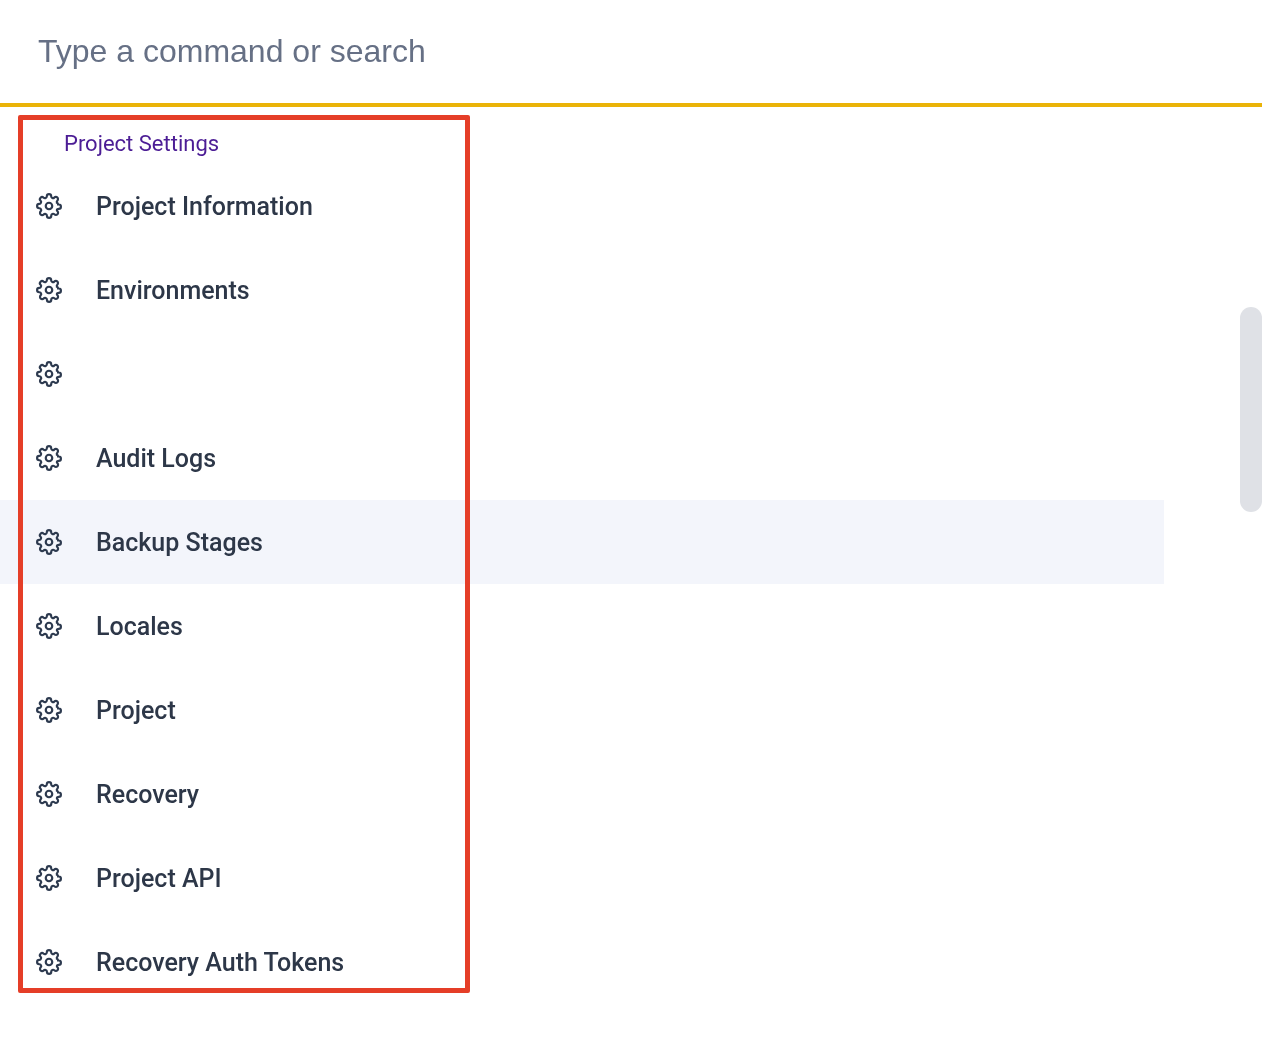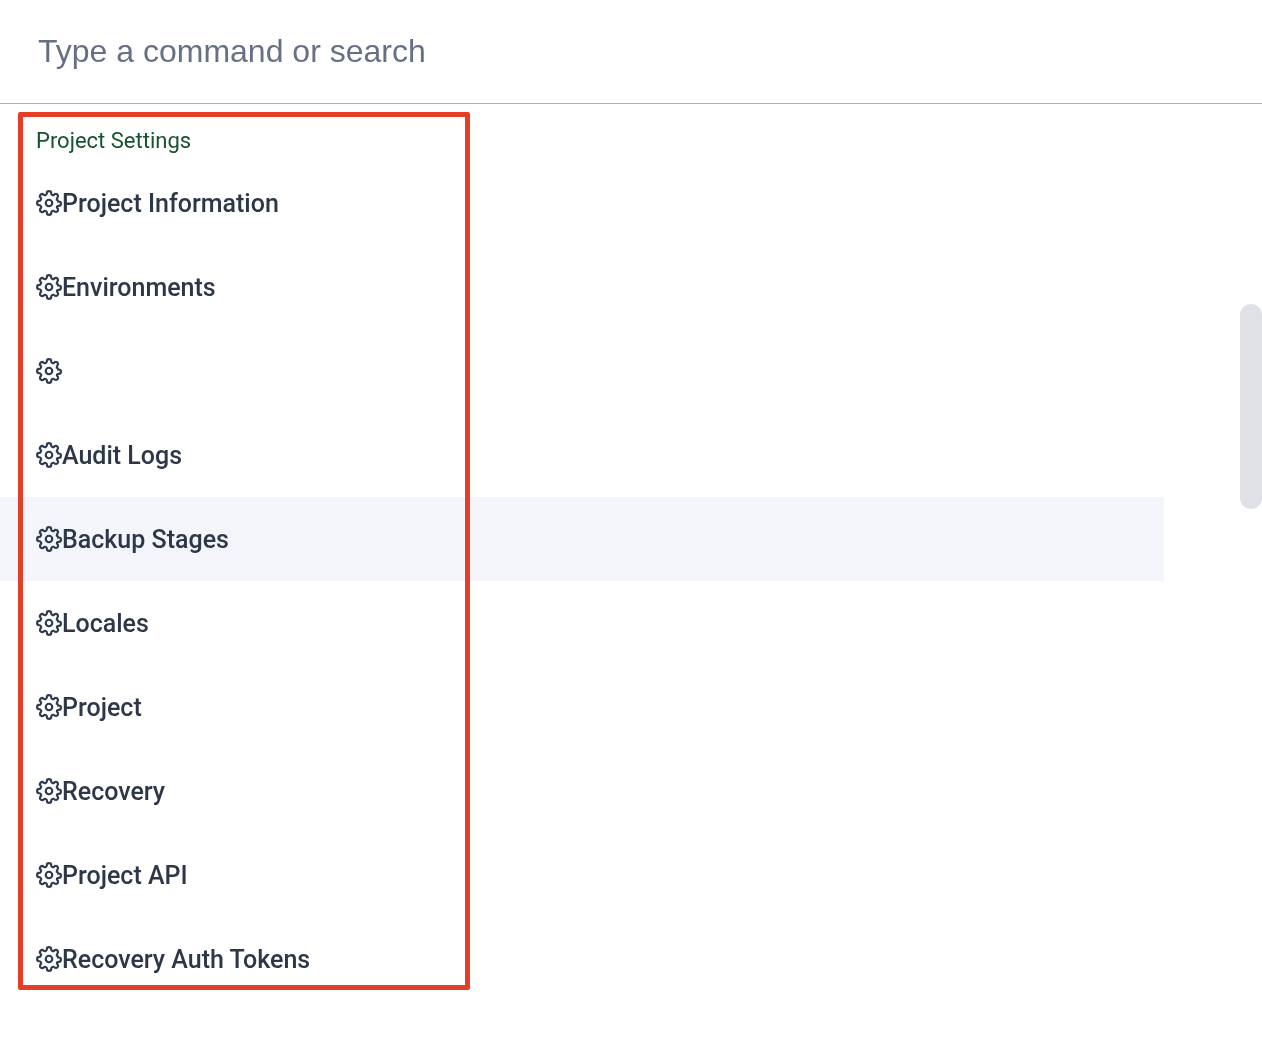--- a/index.html
+++ b/index.html
@@ -14,21 +14,21 @@
   .container {
     width: 1262px;
     height: 1050px;
     position: relative;
     background: #ffffff;
     overflow: hidden;
   }
   .search-bar {
     width: 100%;
     padding: 32px 36px;
-    border-bottom: 1px solid #eab308;
+    border-bottom: 4px solid #eab308;
   }
   .search-input {
     width: 100%;
     border: none;
     outline: none;
     font-size: 32px;
     font-weight: 400;
     color: #667085;
     background: transparent;
   }
@@ -46,22 +46,23 @@
     width: 452px;
     height: 878px;
     border: 5px solid #e53e28;
     border-radius: 2px;
     pointer-events: none;
     z-index: 5;
   }
   .section-header {
     font-size: 22px;
     font-weight: 400;
-    color: #14532d;
+    color: #4c1d95;
     padding: 16px 36px 8px 36px;
+    margin-left: 28px;
   }
   .menu-list {
     list-style: none;
     margin: 0;
     padding: 0;
     padding-right: 98px; 
   }
   .menu-item {
     display: flex;
     align-items: center;
@@ -74,20 +75,21 @@
   }
   .menu-icon {
     width: 26px;
     height: 26px;
     display: inline-flex;
     align-items: center;
     justify-content: center;
     flex-shrink: 0;
   }
   .menu-label {
+    margin-left: 34px;
     font-size: 25px;
     font-weight: 500;
     color: #2d3748;
     text-align: right;
   }
   .scrollbar-track {
     position: absolute;
     right: 0;
     top: 200px;
     width: 22px;

